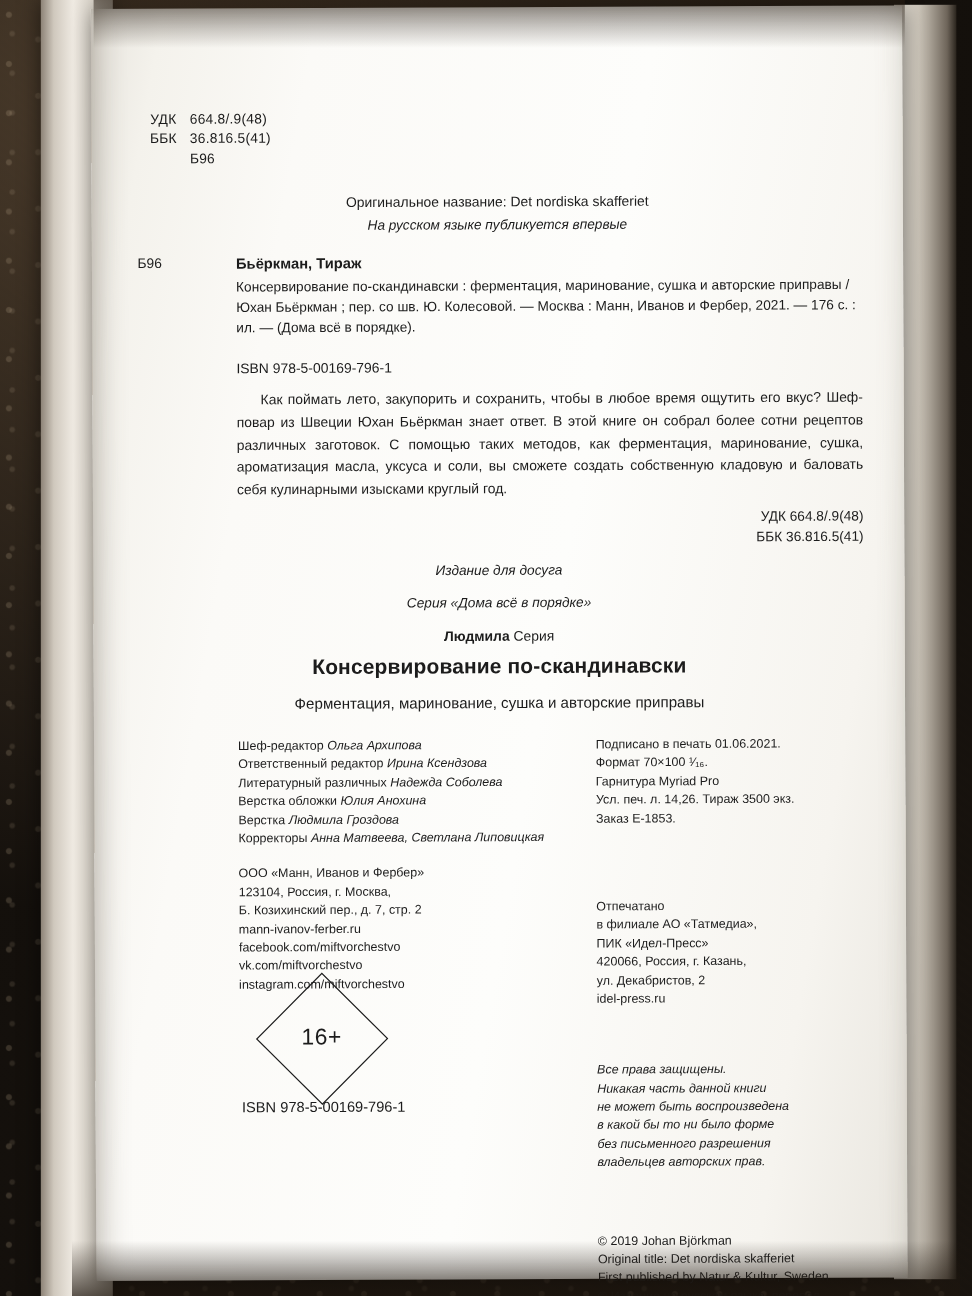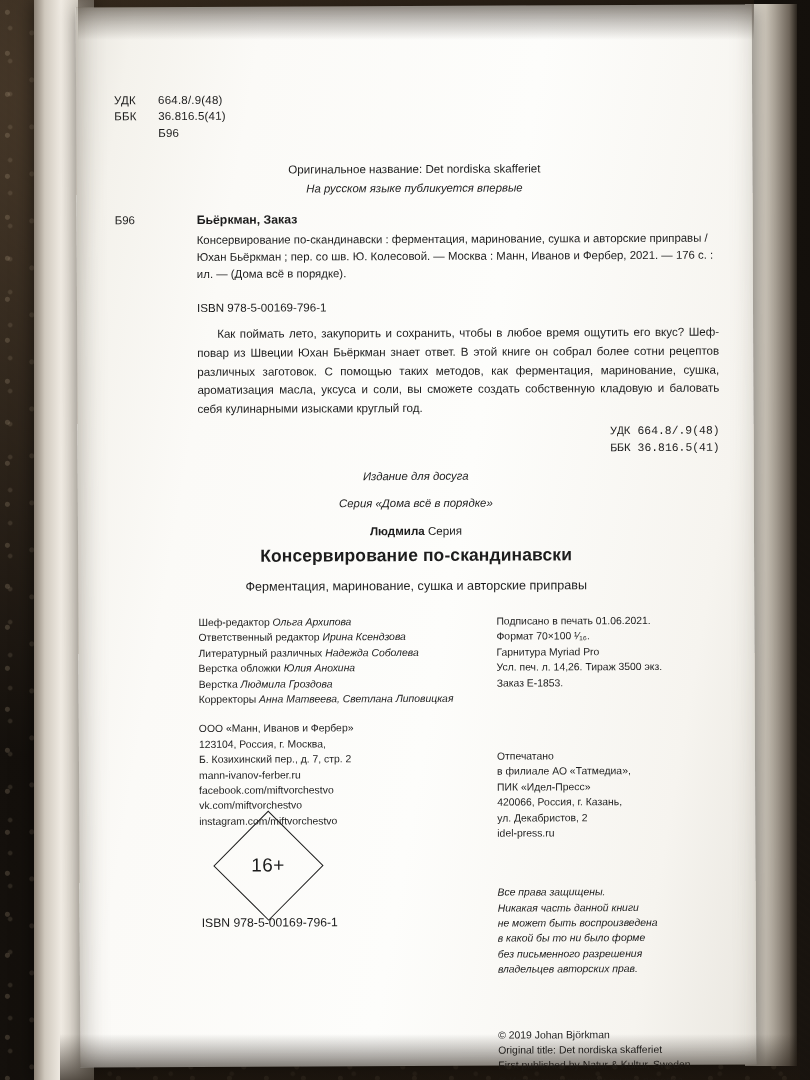--- a/index.html
+++ b/index.html
@@ -93,20 +93,21 @@
     pointer-events: none;
   }
 
   
   .udk-block {
     position: absolute;
     left: 38px;
     top: 85px;
     font-size: 11.5px;
     letter-spacing: 0.2px;
+    text-align: center;
   }
   .udk-row { display: flex; }
   .udk-key { width: 44px; }
   .udk-val { }
 
   .orig-title {
     position: absolute;
     left: 0;
     top: 155px;
     width: 676px;
@@ -159,24 +160,23 @@
     width: 522px;
     font-size: 11.6px;
     line-height: 1.62;
     text-align: justify;
     text-indent: 20px;
   }
   .udk-right {
     position: absolute;
     right: 34px;
     top: 418px;
-    text-align: left;
+    text-align: right;
     font-size: 11.4px;
     line-height: 1.5;
-    font-family: Liberation Mono, monospace;
   }
 
   .center-block {
     position: absolute;
     left: 0;
     width: 676px;
     text-align: center;
   }
   .izdanie { top: 462px; font-size: 11.4px; font-style: italic; }
   .seriya  { top: 489px; font-size: 11.4px; font-style: italic; }
@@ -265,21 +265,21 @@
           <span class="udk-val">Б96</span>
         </div>
       </div>
 
       <div class="orig-title">
         <b>Оригинальное название: </b><b>Det nordiska skafferiet</b>
       </div>
       <div class="orig-sub">На русском языке публикуется впервые</div>
 
       <div class="b96-mark">Б96</div>
-      <div class="author-line">Бьёркман, Заказ</div>
+      <div class="author-line">Бьёркман, Тираж</div>
       <div class="desc-block">Консервирование по-скандинавски : ферментация, маринование, сушка и авторские приправы / Юхан Бьёркман ; пер. со шв. Ю. Колесовой. — Москва : Манн, Иванов и Фербер, 2021. — 176 с. : ил. — (Дома всё в порядке).</div>
 
       <div class="isbn-line">ISBN 978-5-00169-796-1</div>
 
       <div class="annot-block">Как поймать лето, закупорить и сохранить, чтобы в любое время ощутить его вкус? Шеф-повар из Швеции Юхан Бьёркман знает ответ. В этой книге он собрал более сотни рецептов различных заготовок. С помощью таких методов, как ферментация, маринование, сушка, ароматизация масла, уксуса и соли, вы сможете создать собственную кладовую и баловать себя кулинарными изысками круглый год.</div>
 
       <div class="udk-right">
         <div>УДК 664.8/.9(48)</div>
         <div>ББК 36.816.5(41)</div>
       </div>

